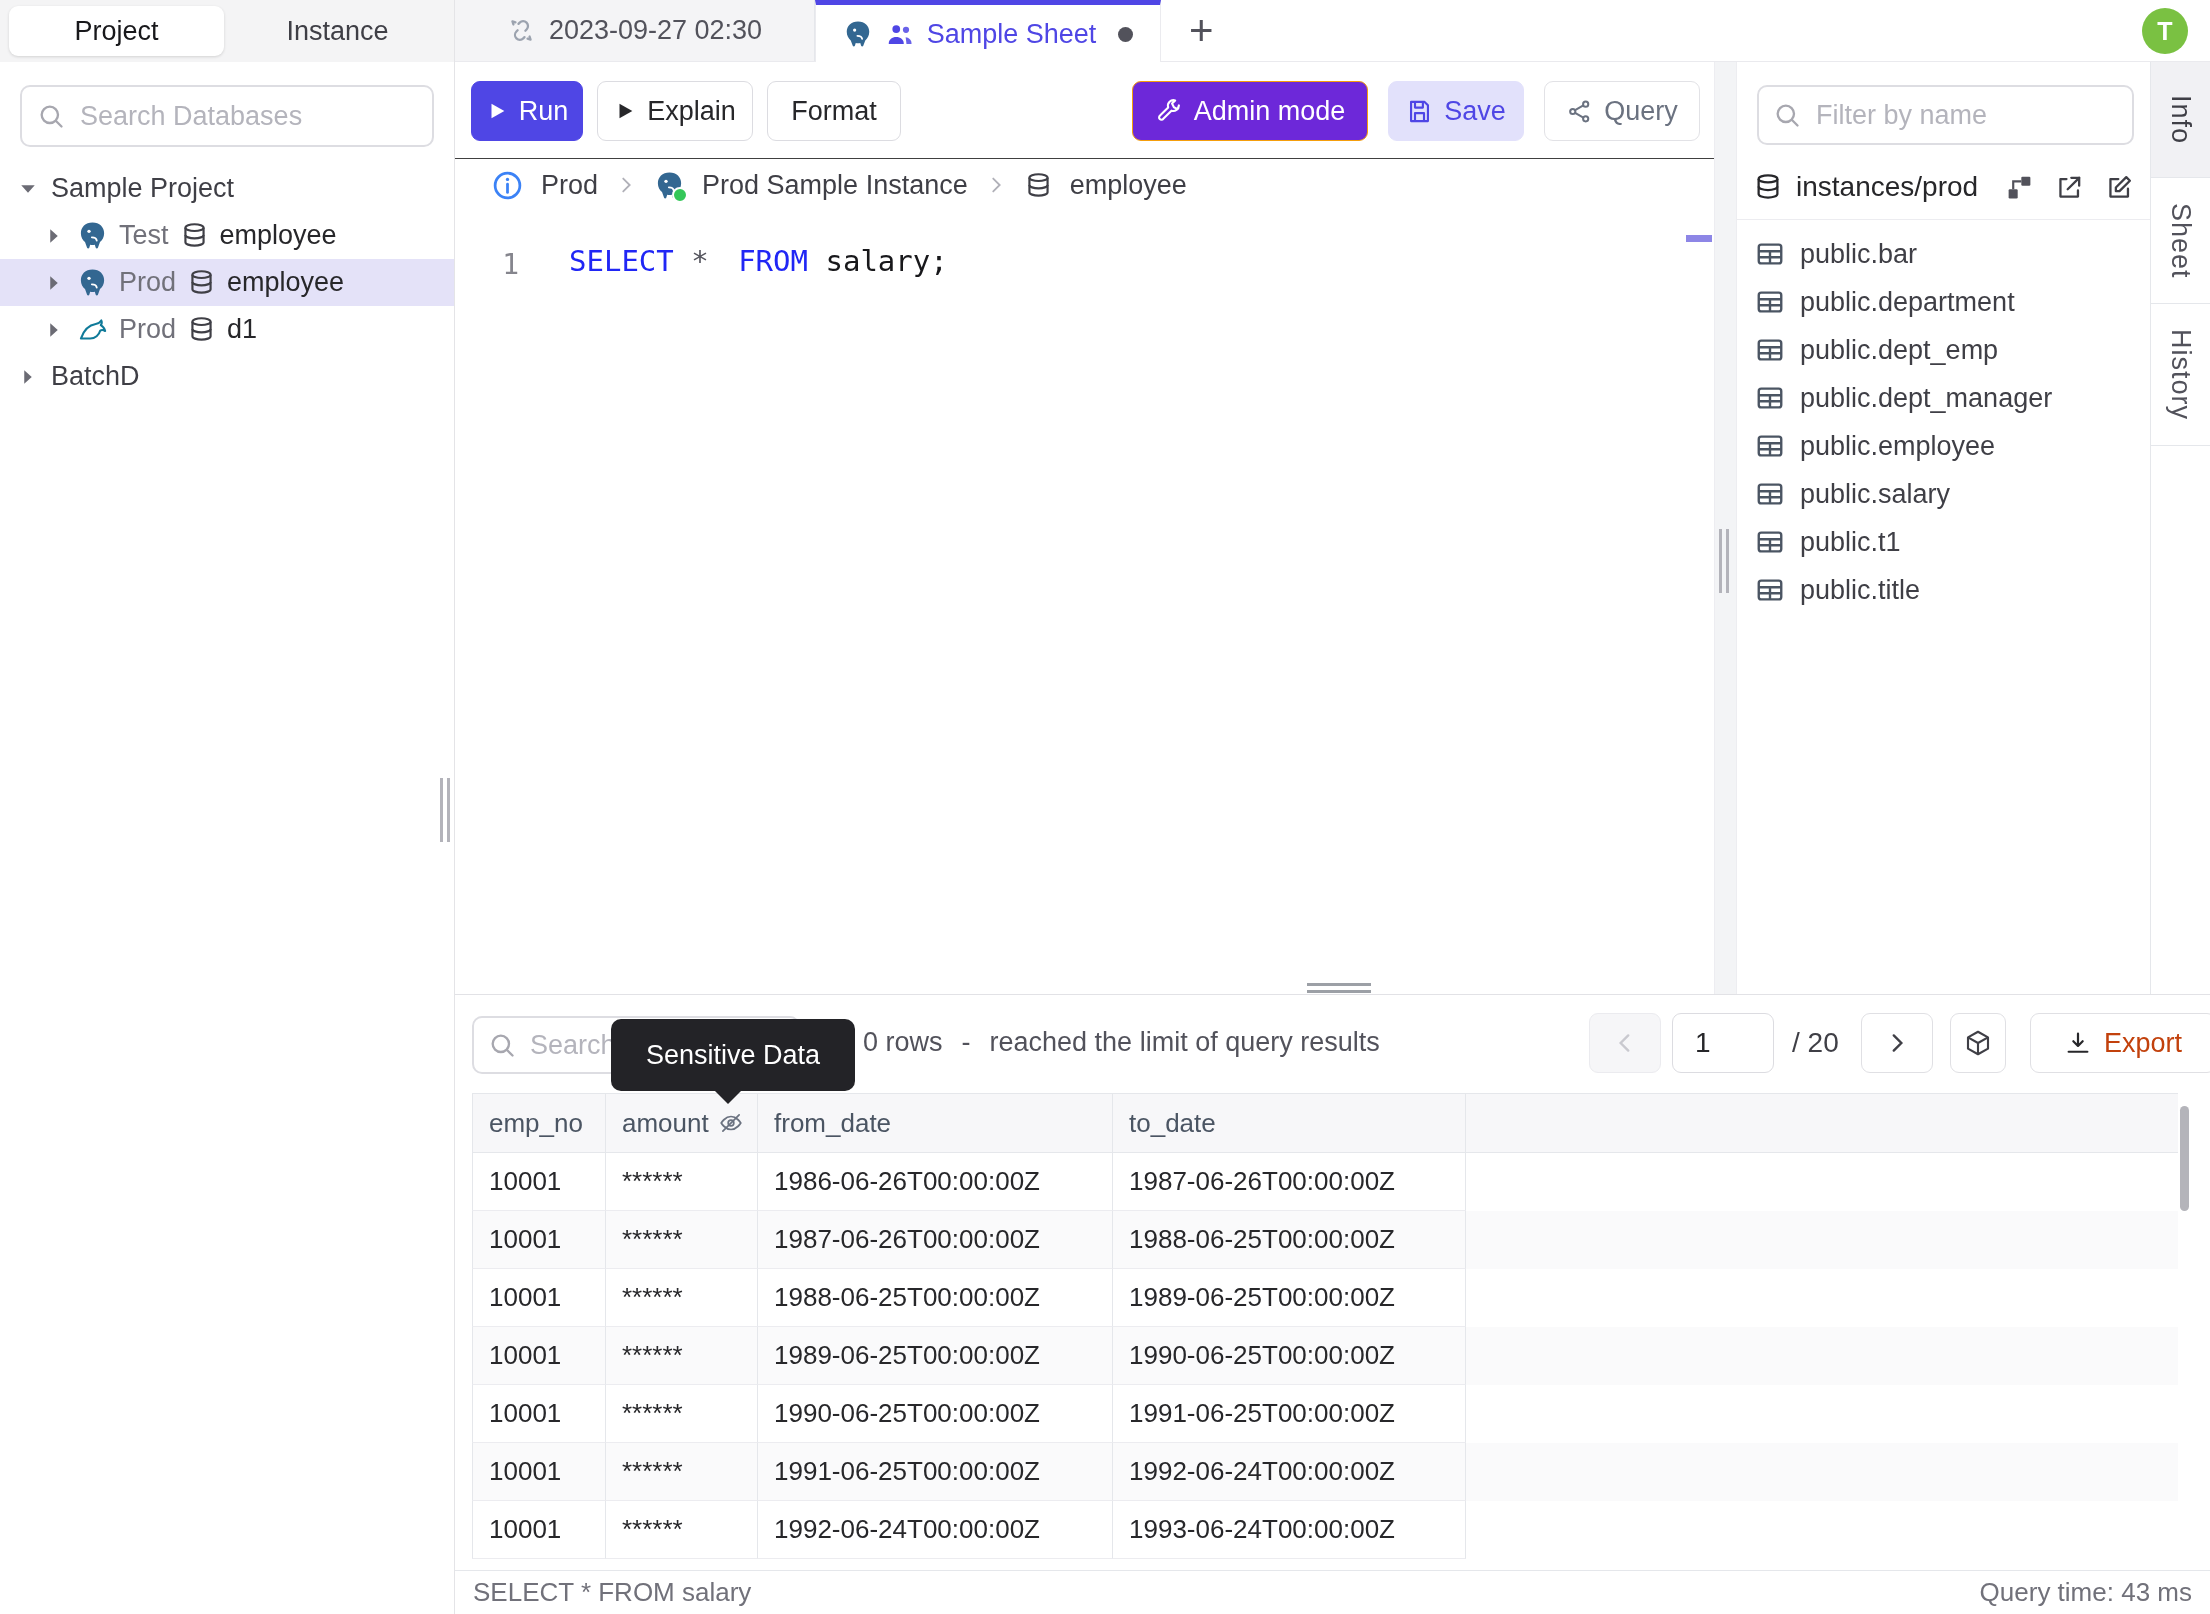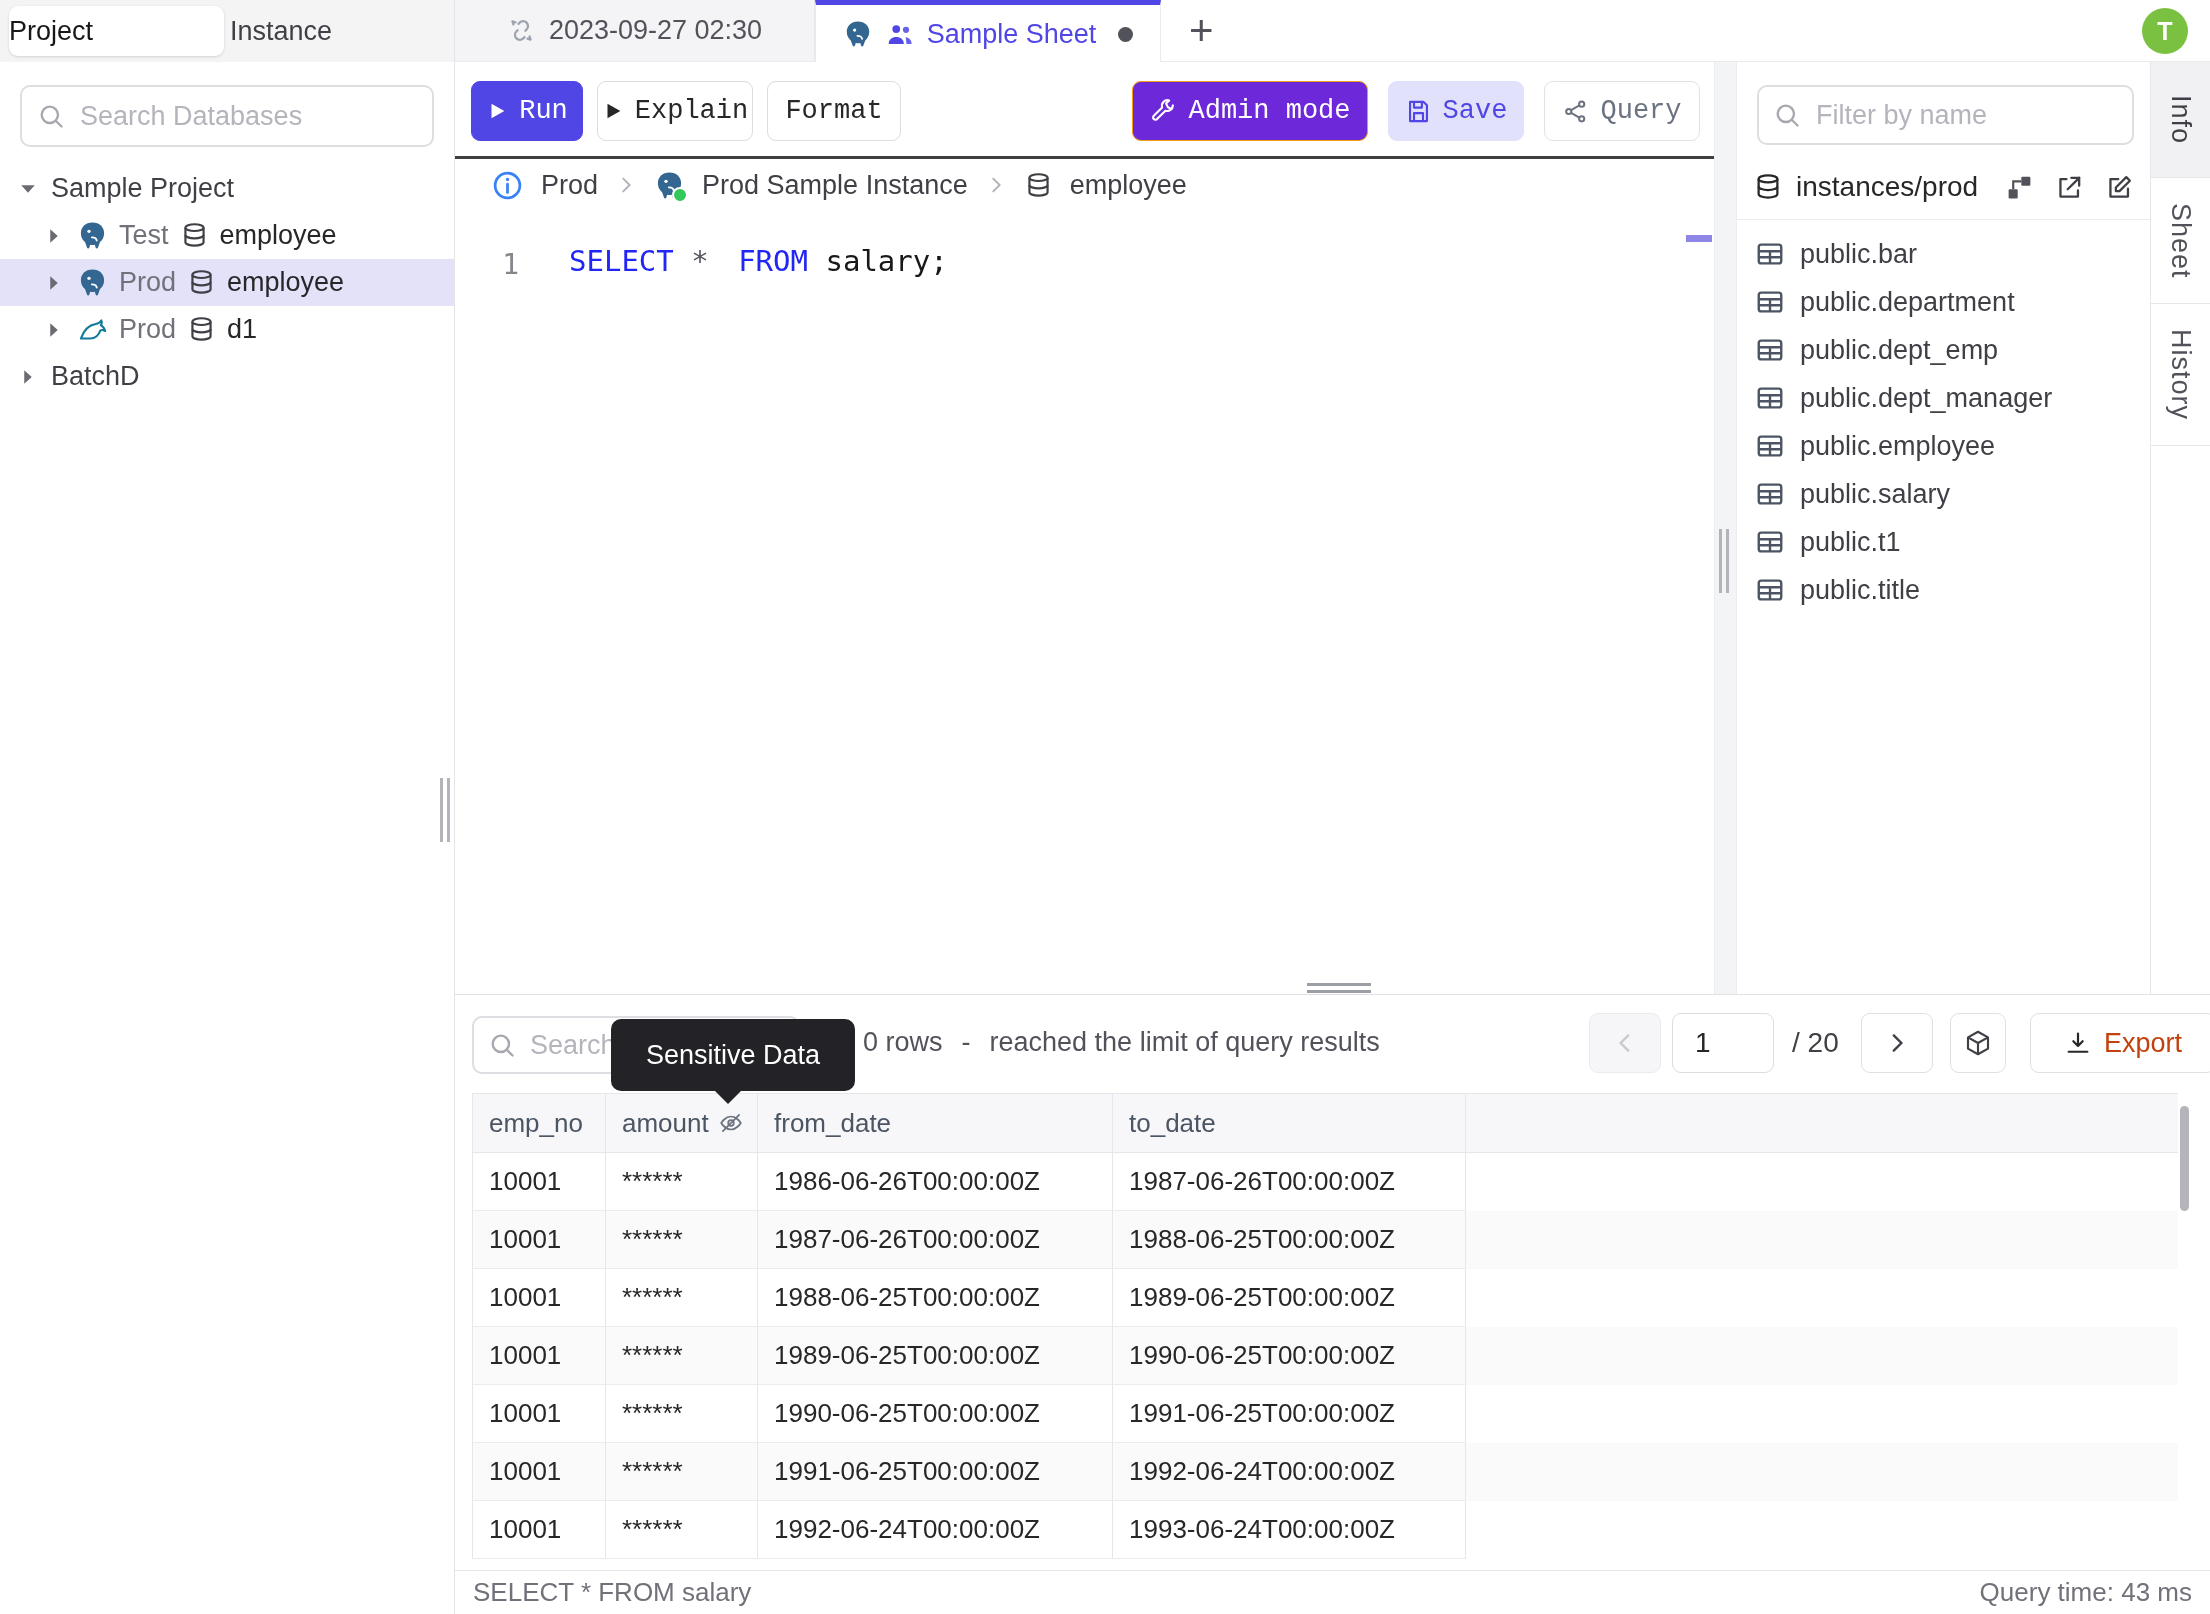--- a/index.html
+++ b/index.html
@@ -4,21 +4,21 @@
 <style>
   html,body{margin:0;padding:0;}
   body{width:2210px;height:1614px;position:relative;overflow:hidden;background:#fff;
        font-family:"Liberation Sans",sans-serif;color:#27272a;}
   input{font-family:"Liberation Sans",sans-serif;}
   .i{flex:none;display:block;}
 
   
   .sidebar{position:absolute;left:0;top:0;width:455px;height:1614px;background:#fff;border-right:1px solid #e4e4e7;box-sizing:border-box;}
   .side-tabs{height:62px;background:#f4f4f5;display:flex;align-items:center;padding:0 6px;}
-  .stab{flex:1;height:50px;margin:5px 3px;display:flex;align-items:center;font-size:27px;color:#3f3f46;border-radius:9px;cursor:pointer;}
+  .stab{flex:1;height:50px;margin:5px 3px;display:flex;align-items:center;justify-content:center;font-size:27px;color:#3f3f46;border-radius:9px;cursor:pointer;}
   .stab.active{background:#fff;box-shadow:0 1px 3px rgba(0,0,0,.14);color:#18181b;font-weight:500;}
   .searchbox{margin:23px 20px 0 20px;height:58px;border:2px solid #dddde2;border-radius:10px;display:flex;align-items:center;gap:13px;padding:0 15px;}
   .searchbox input{border:0;outline:0;flex:1;font-size:27px;color:#3f3f46;background:transparent;}
   .searchbox input::placeholder{color:#b4b4bc;}
   .mag{color:#a7a7af;}
   .tree{margin-top:18px;font-size:27px;}
   .trow{height:47px;display:flex;align-items:center;gap:11px;cursor:pointer;}
   .trow.proj{padding-left:16px;color:#3f3f46;}
   .trow.dbr{padding-left:42px;}
   .trow.selected{background:#e4e2f8;}
@@ -31,21 +31,21 @@
   .tabbar{position:absolute;left:455px;top:0;width:1755px;height:62px;background:#fff;border-bottom:1px solid #eaeaee;box-sizing:border-box;display:flex;}
   .etab1{width:360px;background:#f4f4f6;border-right:1px solid #e5e7eb;display:flex;align-items:center;justify-content:center;gap:13px;color:#52525b;font-size:27px;box-sizing:border-box;cursor:pointer;}
   .etab1 .i{color:#9ca3af;}
   .etab2{width:346px;height:63px;background:#fff;border-top:5px solid #4f46e5;border-right:1px solid #ebebef;border-left:1px solid #ebebef;display:flex;align-items:center;justify-content:center;gap:12px;color:#4f46e5;font-size:27px;box-sizing:border-box;cursor:pointer;}
   .dirty-dot{width:15px;height:15px;border-radius:50%;background:#52525b;margin-left:10px;}
   .plusbtn{margin-left:28px;align-self:center;font-size:42px;color:#52525b;line-height:1;cursor:pointer;font-weight:300;}
   .avatar{position:absolute;right:22px;top:8px;width:46px;height:46px;border-radius:50%;background:#7ac142;color:#fff;display:flex;align-items:center;justify-content:center;font-size:25px;font-weight:700;cursor:pointer;}
 
   
   .editor-col{position:absolute;left:455px;top:62px;width:1259px;height:932px;background:#fff;}
-  .toolbar{height:97px;border-bottom:3px solid #404040;position:relative;box-sizing:border-box;font-family:Liberation Mono, monospace;}
+  .toolbar{height:97px;border-bottom:1px solid #404040;position:relative;box-sizing:border-box;}
   .btn{position:absolute;top:19px;height:60px;border-radius:9px;display:flex;align-items:center;justify-content:center;gap:11px;font-size:27px;box-sizing:border-box;border:1px solid #dcdce1;background:#fff;color:#27272a;cursor:pointer;}
   .btn.run{left:16px;width:112px;background:#4f46e5;border-color:#4f46e5;color:#fff;font-weight:500;}
   .btn.explain{left:142px;width:156px;}
   .btn.format{left:312px;width:134px;}
   .btn.admin{left:677px;width:236px;background:#6d28d9;border-color:#f59e0b;color:#fff;font-weight:500;}
   .btn.save{left:933px;width:136px;background:#e2e1fb;border-color:#e2e1fb;color:#4f46e5;font-weight:500;}
   .btn.share{left:1089px;width:156px;color:#6b7280;border-color:#e2e2e6;}
   .breadcrumb{height:52px;display:flex;align-items:center;gap:17px;padding-left:36px;font-size:27px;color:#3f3f46;}
   .bc-sep{color:#b0b0b8;display:flex;}
   .pgwrap{position:relative;display:flex;}

